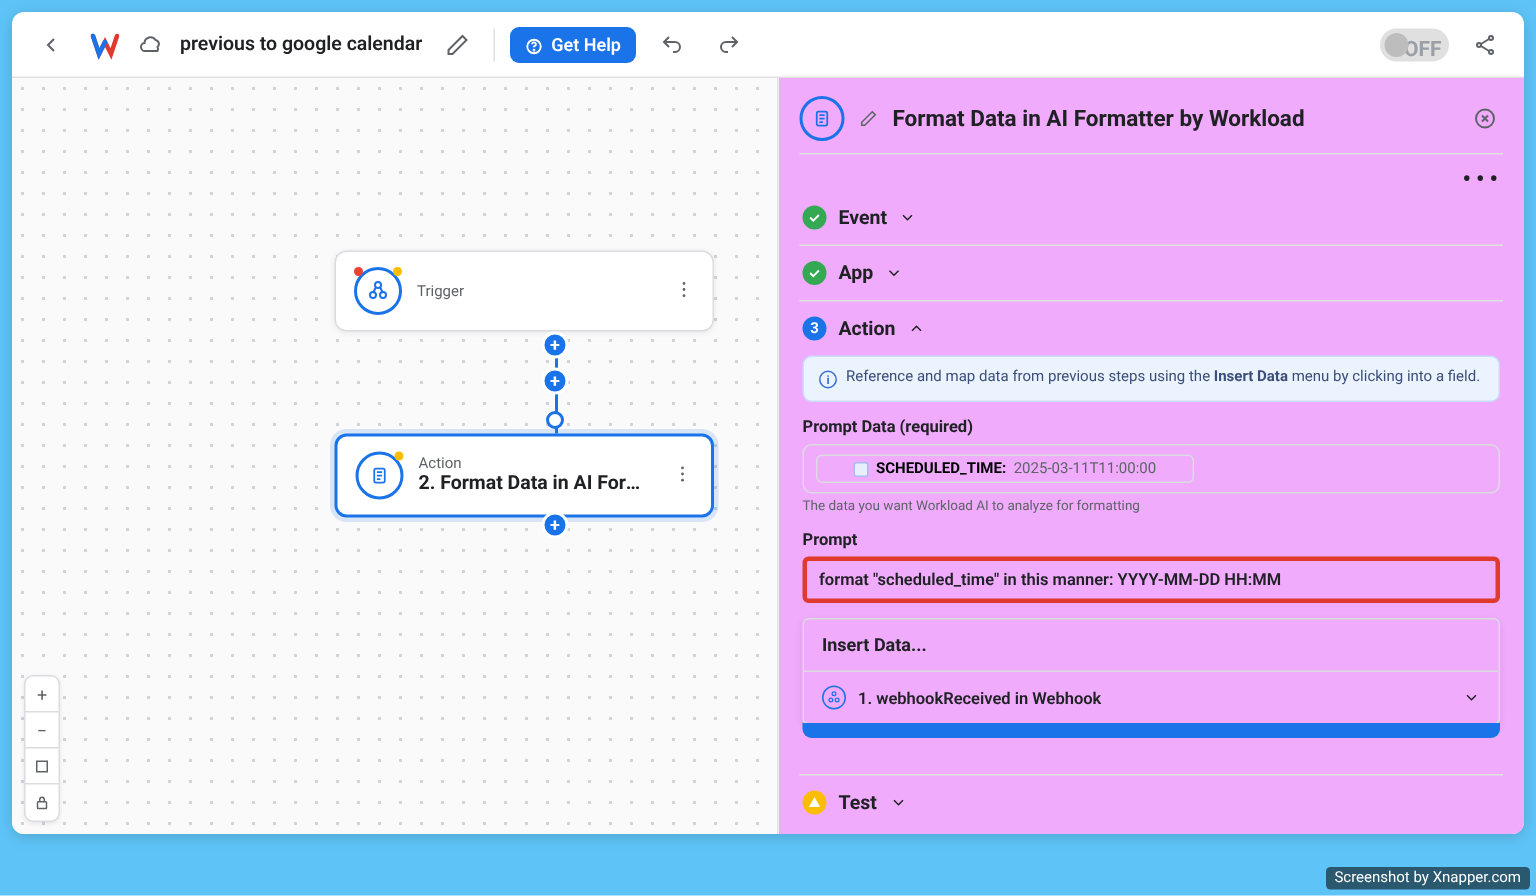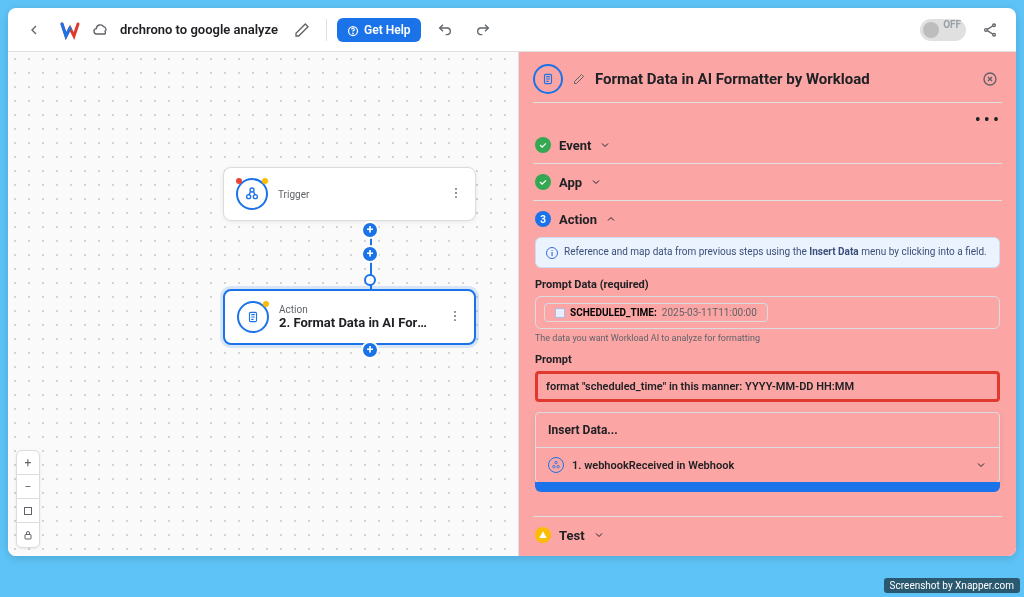--- a/index.html
+++ b/index.html
@@ -54,23 +54,23 @@
   .helpbtn {
     background:var(--blue); color:#fff;
     font-size:12px; font-weight:600;
     border-radius:6px; padding:5px 10px;
     display:flex; align-items:flex-end; gap:5px;
   }
   .spacer { flex:1; }
   .toggle {
     width:46px; height:22px; border-radius:11px;
     background:#e0e0e0; position:relative;
-    display:flex; align-items:flex-start; justify-content:flex-end;
+    display:flex; align-items:flex-end; justify-content:flex-end;
     padding-right:5px;
-    font-size:10px; font-weight:700; color:#9aa0a6;
+    font-size:14px; font-weight:700; color:#9aa0a6;
   }
   .toggle::before {
     content:""; position:absolute; left:3px; top:3px;
     width:16px; height:16px; border-radius:50%; background:#bdbdbd;
   }
   
   .split { flex:1; display:flex; overflow:hidden; }
   .canvas {
     flex:1;
     background-image: radial-gradient(#d0d4d8 1px, transparent 1px);
@@ -132,21 +132,21 @@
     font-size:12px; font-weight:700;
     border:2px solid #fff;
   }
 
   
   .panel {
     width:498px;
     border-left:1px solid var(--panel-border);
     padding:12px 14px 14px 14px;
     overflow:auto;
-    background:#fca5a5;
+    background:#f0abfc;
   }
   .panel-header {
     display:flex; align-items:center; gap:10px;
     border-bottom:1px solid var(--panel-border);
     padding-bottom:8px; margin-bottom:6px;
   }
   .panel-icon {
     width:30px; height:30px; border-radius:50%; border:2px solid var(--blue);
     display:flex; align-items:center; justify-content:center;
   }
@@ -188,21 +188,21 @@
     display:flex; align-items:center; justify-content:center;
     font-size:8px; font-weight:700; flex-shrink:0; margin-top:1px;
   }
   .field-label { font-size:11px; font-weight:700; color:var(--text); margin:10px 0 5px; }
   .inputbox {
     border:1px solid var(--border); border-radius:6px;
     padding:6px 8px; font-size:11px;
   }
   .pill {
     border:1px solid var(--border); border-radius:4px;
-    padding:3px 10px; font-size:10px;
+    padding:3px 24px; font-size:10px;
     display:inline-flex; align-items:center; gap:5px;
   }
   .pill .sq { width:10px;height:10px;background:#e8eefc;border:1px solid #a7bdf0;border-radius:2px; }
   .help {
     font-size:9px; color:var(--muted); margin-top:4px;
   }
   .promptbox {
     margin-top:4px;
     border:3px solid #e03a2f;
     border-radius:4px;
@@ -258,21 +258,21 @@
       <svg viewBox="0 0 24 24">
           <path d="M4 6 L8 18 L12 10 L16 18 L20 6" stroke="#e03a2f" stroke-width="3" fill="none" stroke-linecap="round"></path>
           <path d="M4 6 L8 18 L12 10" stroke="#1a73e8" stroke-width="3" fill="none" stroke-linecap="round"></path>
         </svg>
     </div>
     <div class="iconbtn" style="width:18px">
       <svg viewBox="0 0 24 24" fill="none" stroke="currentColor" stroke-width="2">
           <path d="M18 14a4 4 0 0 0-2-7 6 6 0 0 0-11 3 4 4 0 0 0 1 8h12a4 4 0 0 0 0-4z"></path>
         </svg>
     </div>
-    <div class="pagetitle">drchrono to google analyze</div>
+    <div class="pagetitle">previous to google calendar</div>
     <div class="iconbtn">
       <svg viewBox="0 0 24 24" fill="none" stroke="currentColor" stroke-width="2">
           <path d="M17 3l4 4L7 21H3v-4L17 3z"></path>
         </svg>
     </div>
     <div style="width:1px;height:22px;background:var(--panel-border);"></div>
     <div class="helpbtn">
       <svg viewBox="0 0 24 24" width="12" height="12" fill="none" stroke="currentColor" stroke-width="2.5">
           <circle cx="12" cy="12" r="9"></circle>
           <path d="M9.5 9a2.5 2.5 0 1 1 3 2.4c-.7.3-1 .8-1 1.6"></path>

